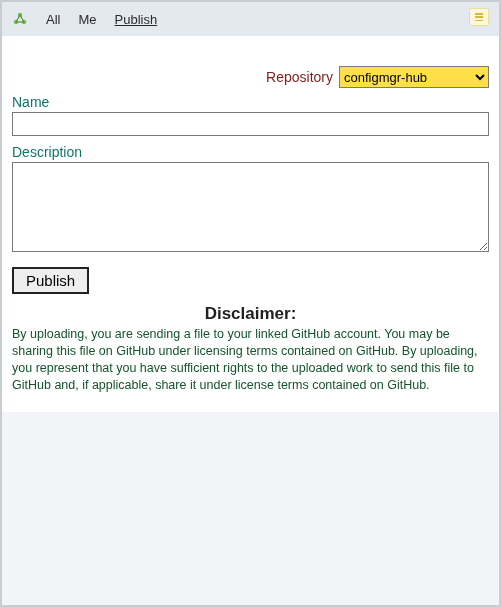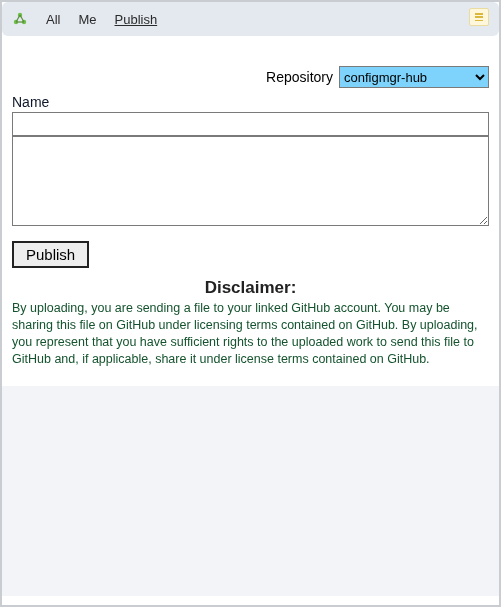--- a/index.html
+++ b/index.html
@@ -14,21 +14,20 @@
     border: 2px solid #c9cdd1;
   }
   .topbar {
     background: #e3e9ef;
     height: 34px;
     display: flex;
     align-items: center;
     padding: 0 10px;
     gap: 18px;
     position: relative;
-    border-radius: 6px;
   }
   .topbar .icon-slot {
     width: 16px;
     height: 16px;
     display: flex;
     align-items: center;
     justify-content: center;
   }
   .tab {
     font-size: 13px;
@@ -70,32 +69,32 @@
   .repo-row {
     display: flex;
     justify-content: flex-end;
     align-items: center;
     gap: 6px;
     margin-top: 18px;
     margin-bottom: 6px;
   }
   .repo-row label {
     font-size: 14px;
-    color: #000000;
+    color: #7f1d1d;
   }
   .repo-row select {
     width: 150px;
     height: 22px;
     border: 1px solid #7a7a7a;
     font-size: 13px;
-    background: #7dd3fc;
+    background: #fde047;
   }
   .field-label {
     font-size: 14px;
-    color: #0f172a;
+    color: #0f766e;
     margin-top: 2px;
     margin-bottom: 2px;
   }
   .text-input {
     width: 100%;
     height: 24px;
     border: 1px solid #7a7a7a;
     font-size: 13px;
     padding: 2px 4px;
     background: #fff;
@@ -167,20 +166,21 @@
 <div class="content">
 
   <div class="repo-row">
     <label>Repository</label>
     <select id="repo-select"><option value="configmgr-hub">configmgr-hub</option></select>
   </div>
 
   <div class="field-label">Name</div>
   <input type="text" class="text-input" value="" style="">
 
+  <div class="field-label" style="margin-top:8px">Description</div>
   <textarea class="desc-area" value="" style=""></textarea>
 
   <div>
     <button class="publish-btn">Publish</button>
   </div>
 
   <div class="disclaimer-heading">Disclaimer:</div>
   <p class="disclaimer-text">By uploading, you are sending a file to your linked GitHub account. You may be sharing this file on GitHub under licensing terms contained on GitHub. By uploading, you represent that you have sufficient rights to the uploaded work to send this file to GitHub and, if applicable, share it under license terms contained on GitHub.</p>
 
 </div>

